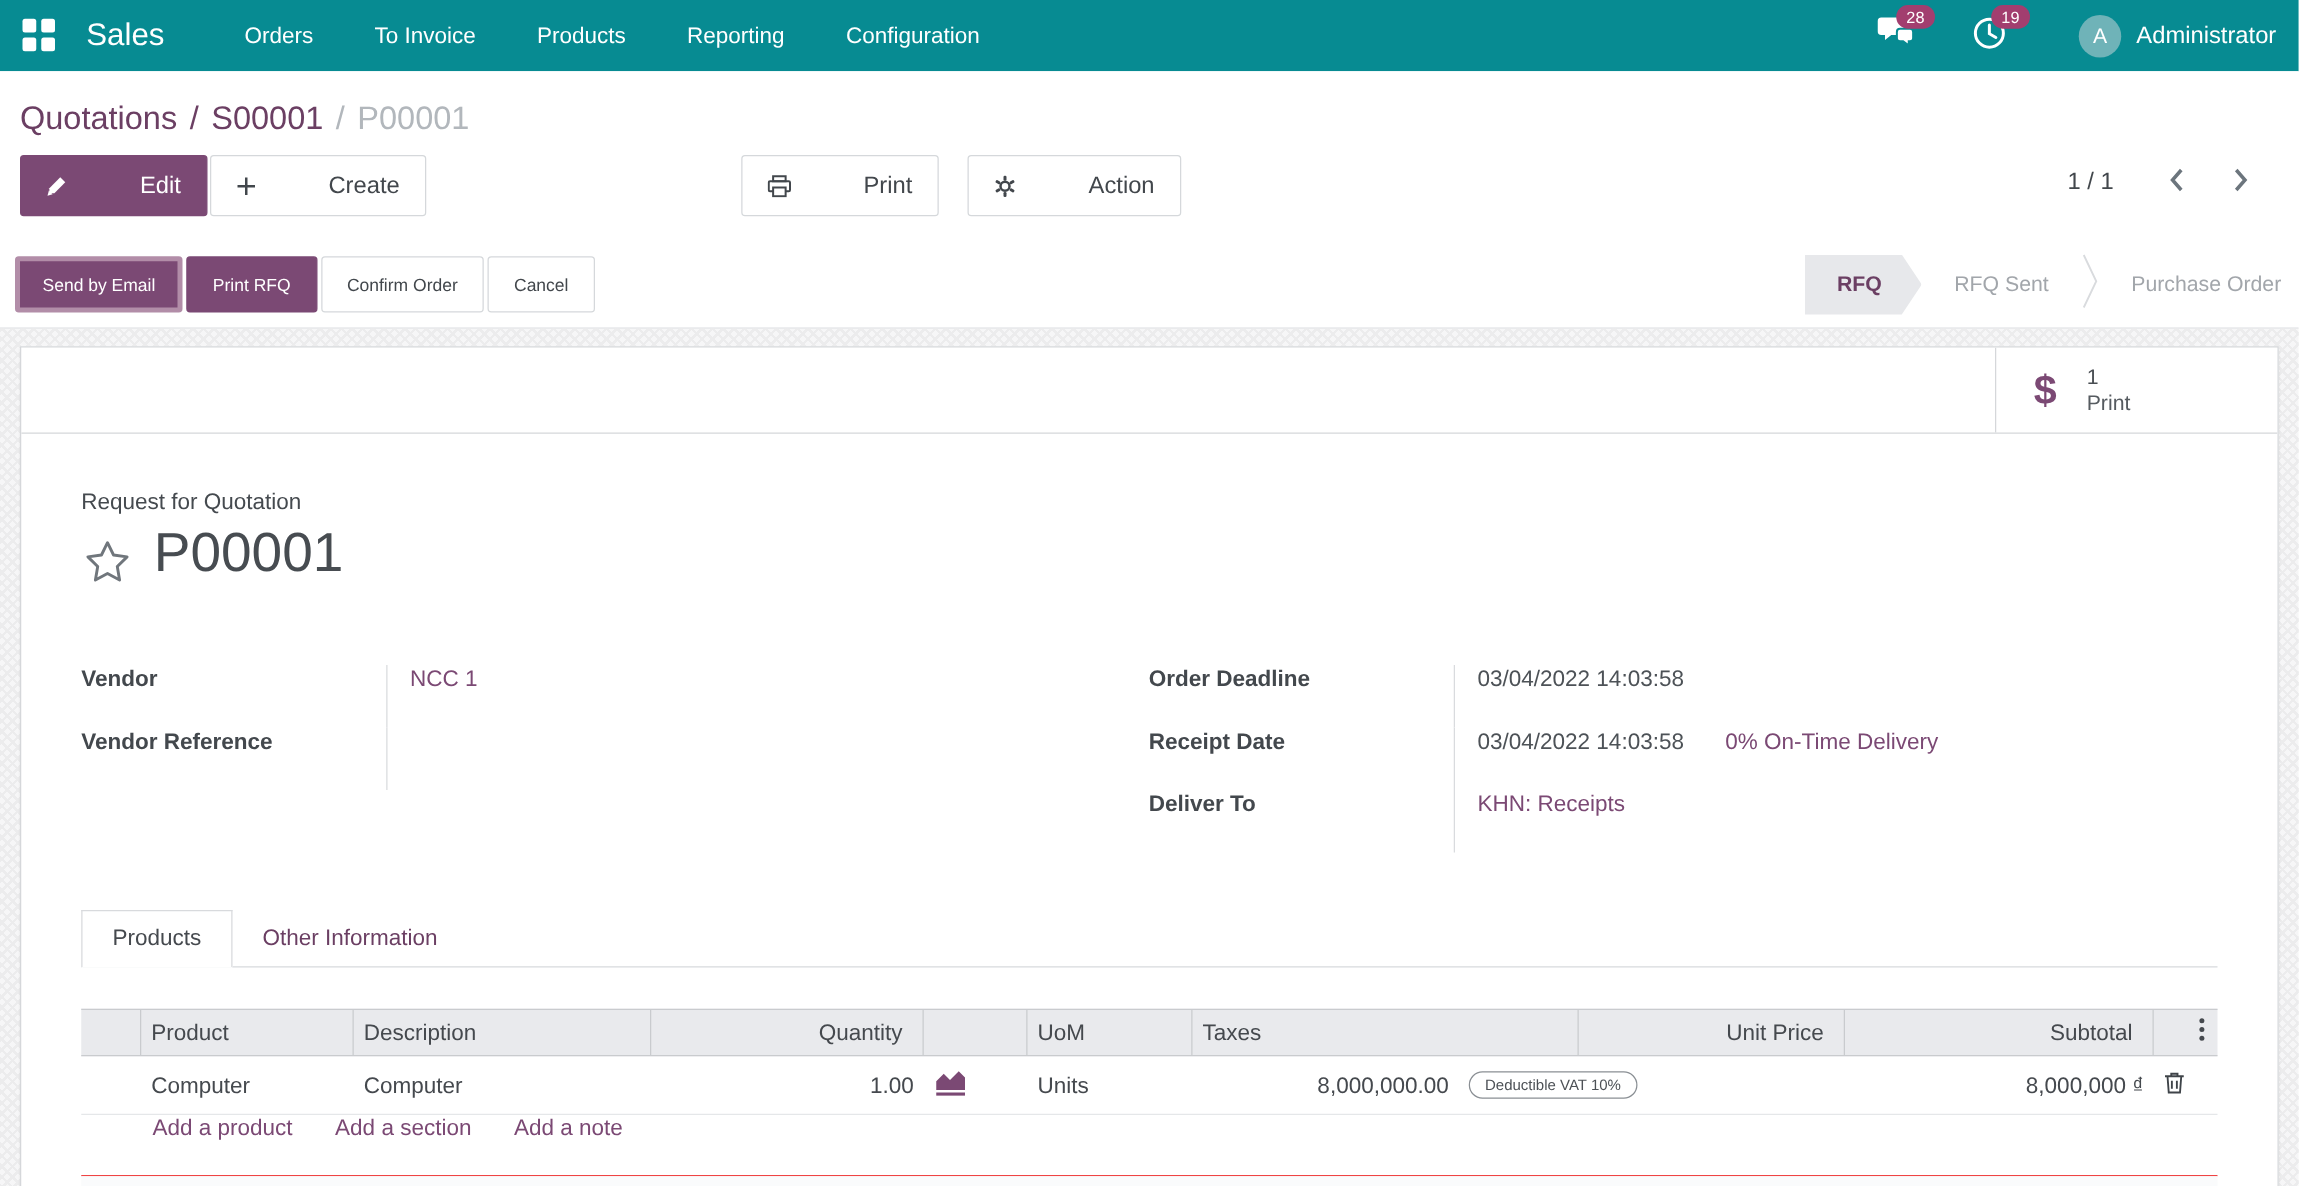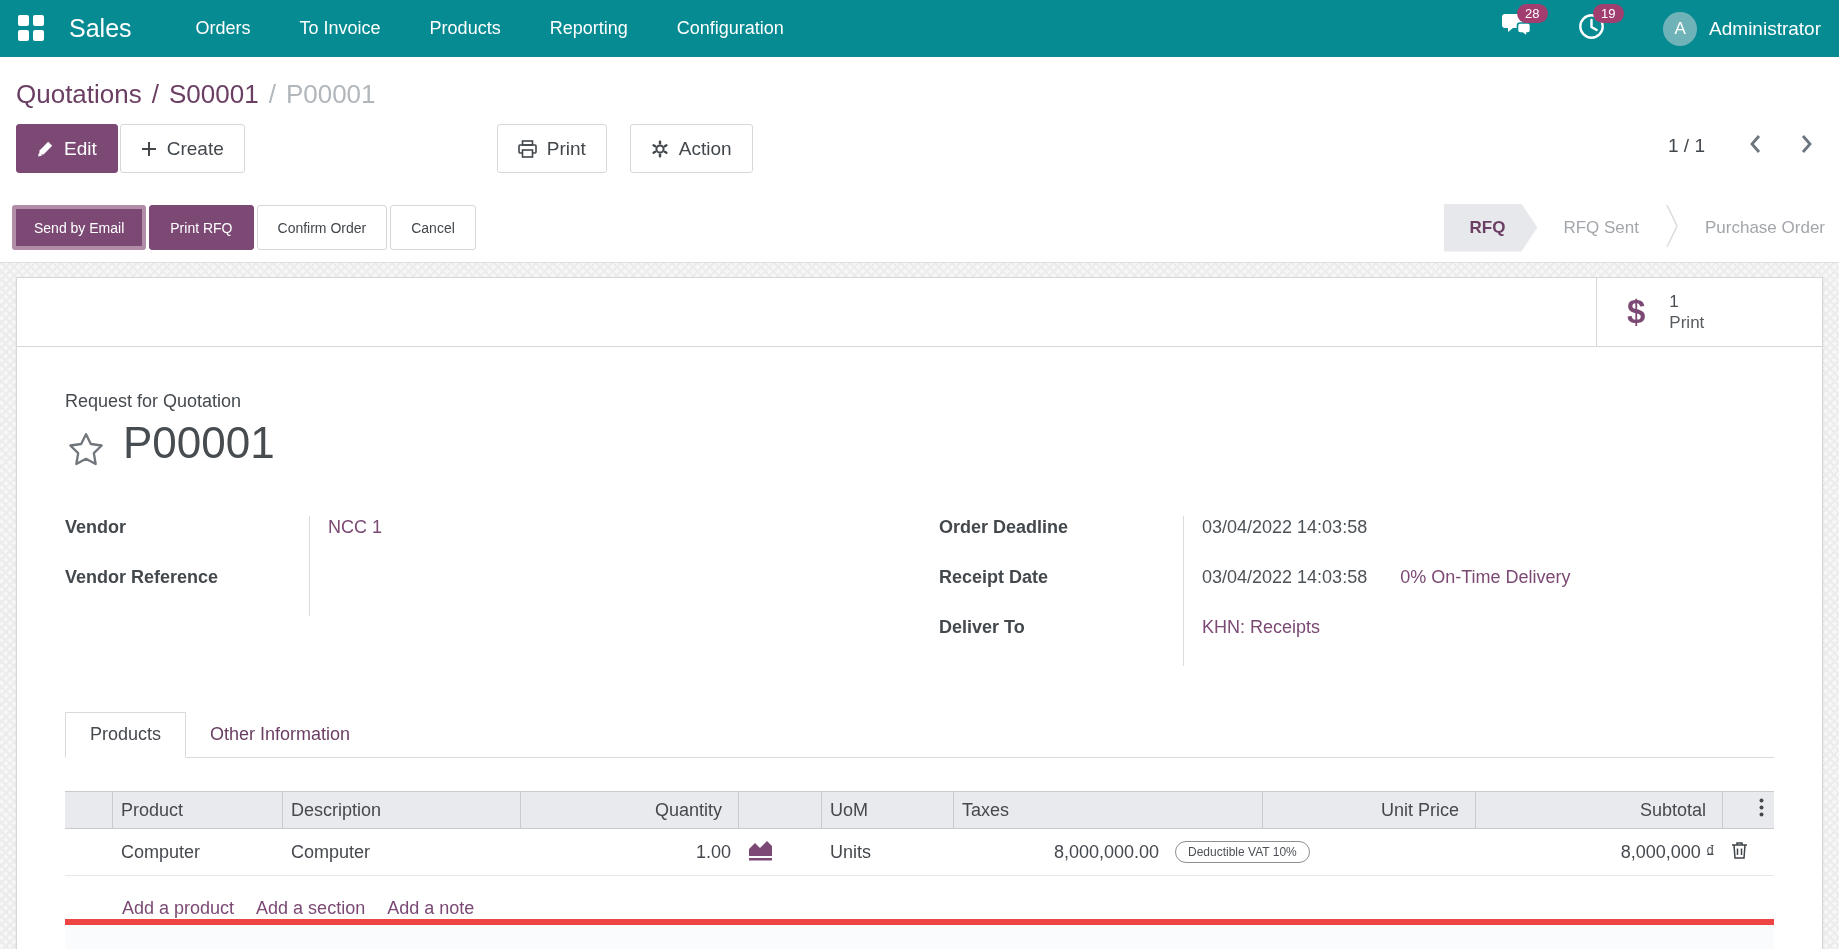--- a/index.html
+++ b/index.html
@@ -28,27 +28,27 @@
   .breadcrumb-row { padding:22px 16px 6px; font-size:26px; color:#6b3f63; background:#fff; }
   .crumb-link { color:#6b3f63; cursor:pointer; }
   .crumb-sep1 { color:#6b3f63; margin:0 10px; }
   .crumb-sep2 { color:#b2b7bc; margin:0 10px; }
   .crumb-current { color:#b2b7bc; }
 
   
   .cp-row { display:flex; align-items:center; padding:8px 16px 20px; position:relative; background:#fff; }
   .btn { height:49px; display:inline-flex; align-items:center; justify-content:space-between;
     font-size:19px; border-radius:3px; border:1px solid #d5d8db; background:#fff;
-    color:#42474c; padding:0 20px; cursor:pointer; white-space:nowrap; }
+    color:#42474c; padding:0 20px; cursor:pointer; white-space:nowrap;gap:48px; }
   .btn .bicon { margin-right:10px; display:inline-flex; }
   .btn-primary { background:#7b4974; border-color:#7b4974; color:#fff; }
   .btn-create { margin-left:2px; }
   .btn-print { margin-left:252px; }
   .btn-action { margin-left:23px; }
-  .pager { position:absolute; right:18px; top:14px; display:flex; align-items:center;
+  .pager { position:absolute; right:32px; top:14px; display:flex; align-items:center;
     font-size:19px; color:#42474c; }
   .pager-count { margin-right:36px; }
   .pager-btn { background:none; border:none; cursor:pointer; padding:4px 8px; display:inline-flex; }
 
   
   .statusbar { display:flex; align-items:center; height:70px; padding-left:12px;
     border-bottom:1px solid #dcdee1; background:#fff; }
   .sb-btn { height:45px; font-size:14px; margin-right:3px; }
   .sb-primary { background:#7b4974; border-color:#7b4974; color:#fff; }
   .sb-focused { border:4px solid #b28da8; padding:0 18px; }
@@ -73,21 +73,21 @@
   .dollar { font-size:33px; color:#7b4974; font-weight:600; }
   .sb-text { line-height:21px; font-size:17px; color:#565b60; }
   .sb-count { color:#494e53; }
 
   .sheet { padding:0 48px; }
   .doc-label { margin-top:44px; font-size:18px; color:#454a4f; }
   .title-row { display:flex; align-items:flex-start; margin-top:6px; height:58px; }
   .star-btn { margin-top:12px; cursor:pointer; display:inline-flex; }
   .doc-name { font-size:44px; font-weight:500; color:#474c51; margin-left:16px; line-height:50px; }
 
-  .fields { display:flex; margin-top:40px;gap:20px; }
+  .fields { display:flex; margin-top:56px; }
   .fgroup { display:grid; grid-template-columns:244px 1fr; align-content:start; }
   .fgroup-left { width:812px; margin-right:42px; }
   .fgroup-right { flex:1; }
   .flabel { height:50px; font-size:18px; font-weight:600; color:#43484d; padding-top:1px; }
   .fvalue { height:50px; border-left:1px solid #d9dbde; padding-left:18px; font-size:18px;
     color:#4d5257; padding-top:1px; }
   .flink { color:#7b4974; cursor:pointer; }
   .ontime { color:#7b4974; margin-left:28px; cursor:pointer; }
 
   .tabs { margin-top:46px; border-bottom:1px solid #d8dadd; display:flex; }
@@ -106,22 +106,22 @@
   .tr { display:flex; height:47px; align-items:center; border-bottom:1px solid #e5e7e9;
     font-size:18px; color:#45494e; }
   .td { padding:0 8px; display:flex; align-items:center; height:100%; }
   .td.num { justify-content:flex-end; }
   .c-handle{width:48px;} .c-product{width:170px;} .c-desc{width:238px;} .c-qty{width:218px;}
   .c-fc{width:83px;} .c-uom{width:132px;} .c-price{width:213px;} .c-tax{width:309px;}
   .c-sub{width:247px;} .c-act{flex:1;}
   .pill { display:inline-block; border:1px solid #8a8f94; border-radius:14px; padding:3px 12px;
     font-size:12px; color:#4d5156; white-space:nowrap; }
   .fc-btn, .trash-btn { background:none; border:none; cursor:pointer; display:inline-flex; padding:0; }
-  .links-row { display:flex; gap:22px; height:49px; align-items:flex-end; padding-left:57px;
-    border-bottom:6px solid #ef4444; }
+  .links-row { display:flex; gap:34px; height:49px; align-items:flex-start; padding-left:57px;
+    border-bottom:1px solid #ef4444; }
   .add-link { color:#7b4974; font-size:18px; cursor:pointer; }
   .table-after { height:33px; background:#fafbfc; }
 </style>
 </head>
 <body>
 
 <div class="navbar">
   <div class="apps-icon">
     <div></div>
       <div></div>

